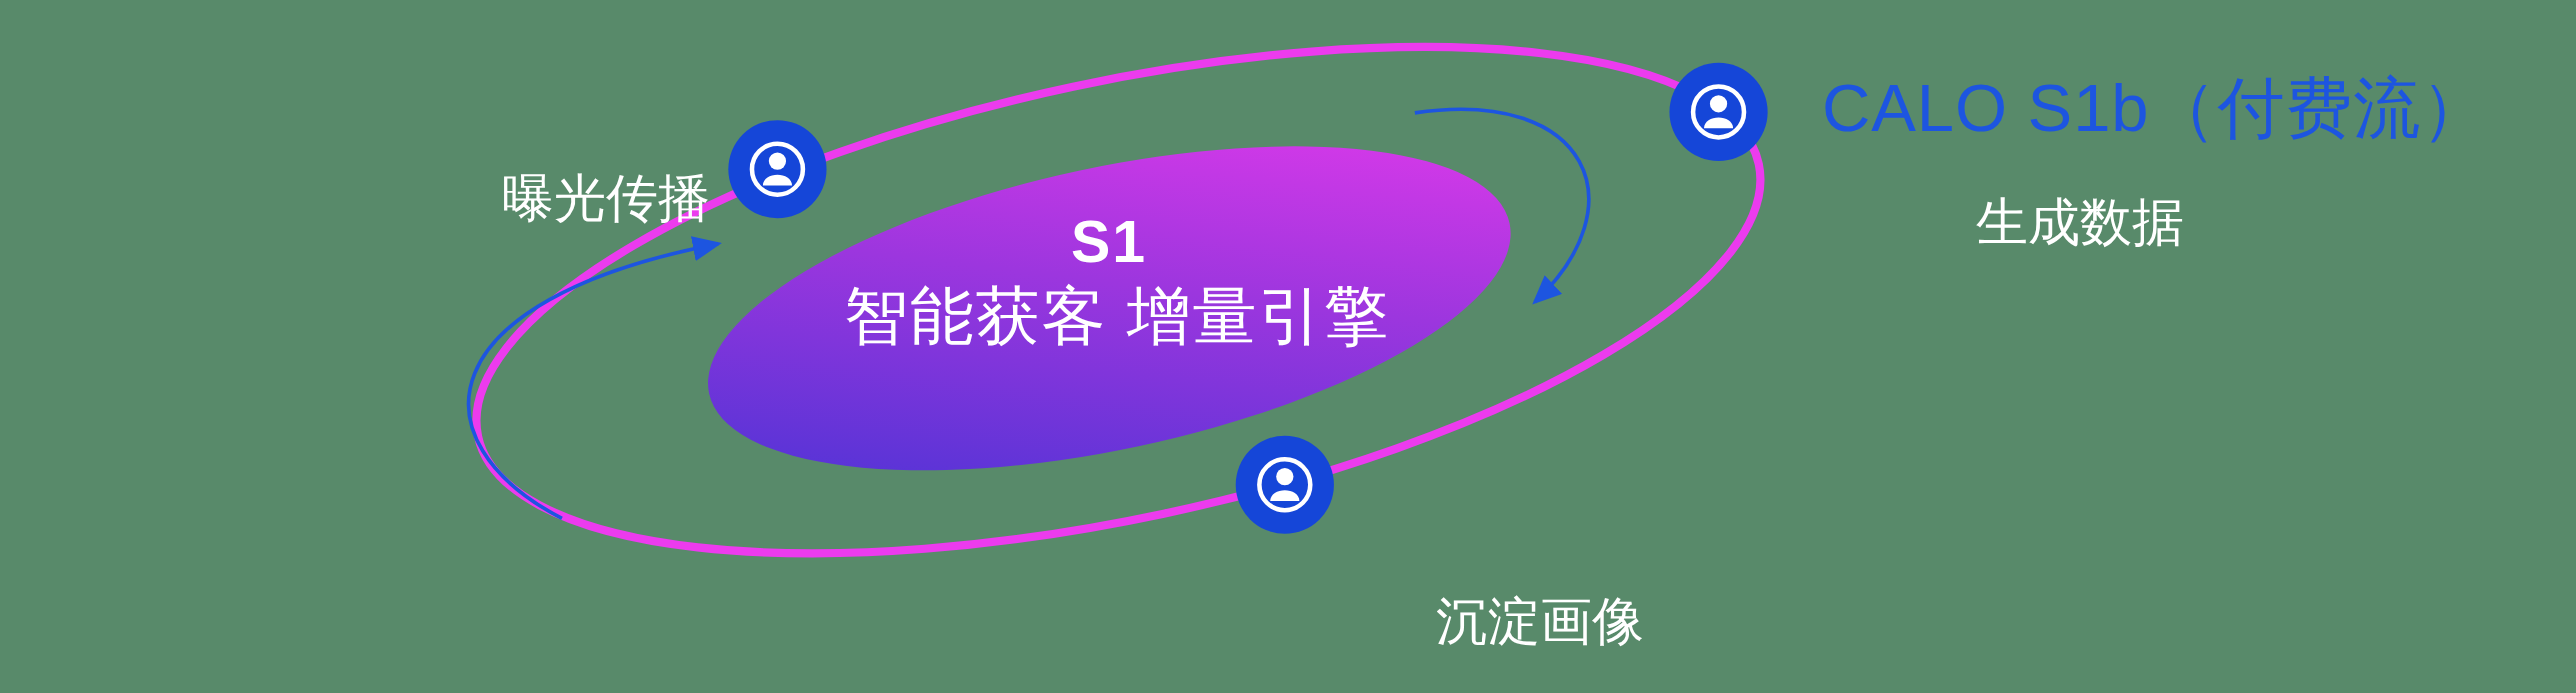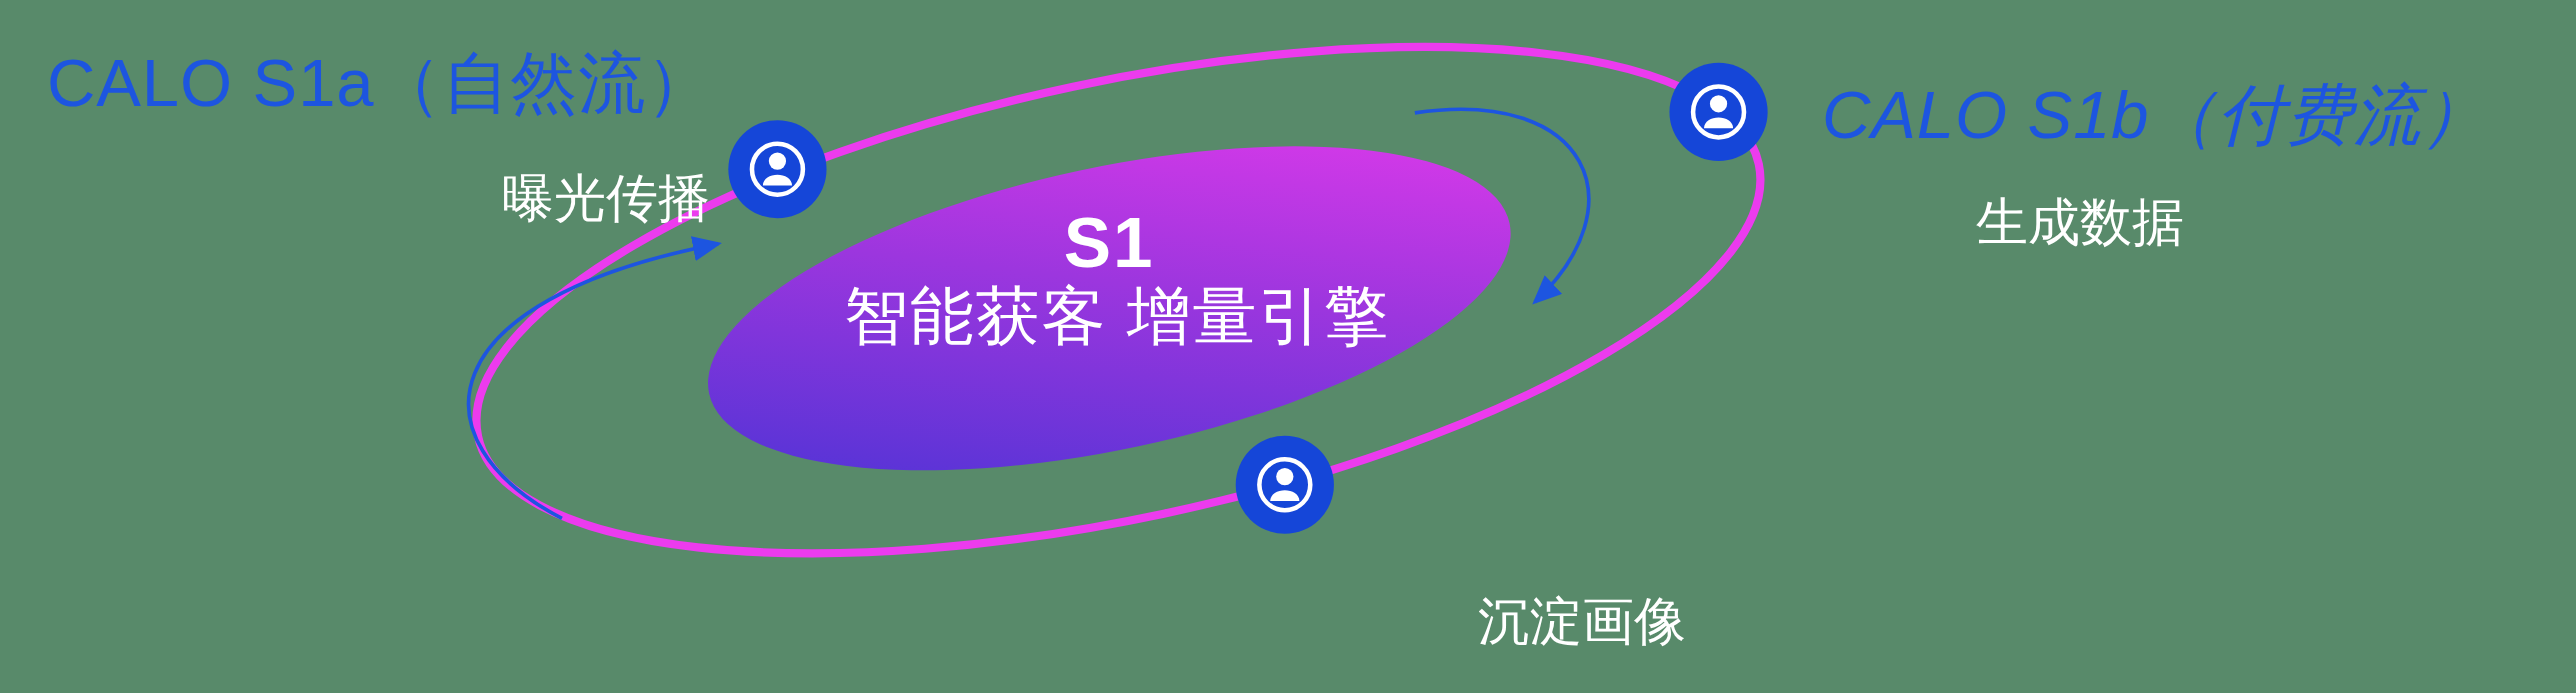--- a/index.html
+++ b/index.html
@@ -30,44 +30,44 @@
     color:#ffffff;
     font-size:52px;
     font-weight:400;
     white-space:nowrap;
     transform:translateX(-50%);
     line-height:1.1;
   }
 
   .center-title {
     color:#ffffff;
-    font-size:71px;
+    font-size:59px;
     font-weight:600;
     white-space:nowrap;
     transform:translate(-50%,-50%);
     letter-spacing:1.8px;
     text-align:right;
   }
 
   .center-sub {
     color:#ffffff;
     font-size:64px;
     font-weight:500;
     white-space:nowrap;
     transform:translate(-50%,-50%);
     letter-spacing:1.8px;
   }
 
   
   .pos-a-title { left:47px;   top:44px; }
   .pos-a-sub   { left:566px;  top:170px;margin-left:40px; }
-  .pos-b-title { left:1822px; top:76px;font-style:italic; }
+  .pos-b-title { left:1822px; top:69px; }
   .pos-b-sub   { left:2080px; top:198px;font-family:Liberation Mono, monospace; }
   .pos-c-title { left:1373px; top:482px; }
-  .pos-c-sub   { left:1582px; top:593px; }
+  .pos-c-sub   { left:1540px; top:593px; }
   .pos-center-title { left:1109px; top:242px; }
   .pos-center-sub   { left:1117px; top:316px; }
 </style>
 </head>
 <body>
 
 <div class="canvas">
 
   <svg class="scene" viewBox="0 0 2833 763">
     <defs>
@@ -112,21 +112,20 @@
         <circle r="28" fill="none" stroke="#ffffff" stroke-width="5"></circle>
         <circle cy="-9" r="9.5"></circle>
         <path d="M -16 18 C -16 2 16 2 16 18 Z"></path>
       </g>
     </g>
   </svg>
 
   <div class="abs center-title pos-center-title">S1</div>
   <div class="abs center-sub pos-center-sub">智能获客  增量引擎</div>
 
-  <div class="abs title-blue pos-a-title">CALO S1a（自然流）</div>
   <div class="abs sub-white pos-a-sub">曝光传播</div>
 
   <div class="abs title-blue pos-b-title">CALO S1b（付费流）</div>
   <div class="abs sub-white pos-b-sub">生成数据</div>
 
   <div class="abs sub-white pos-c-sub">沉淀画像</div>
 
 </div>
 
 

